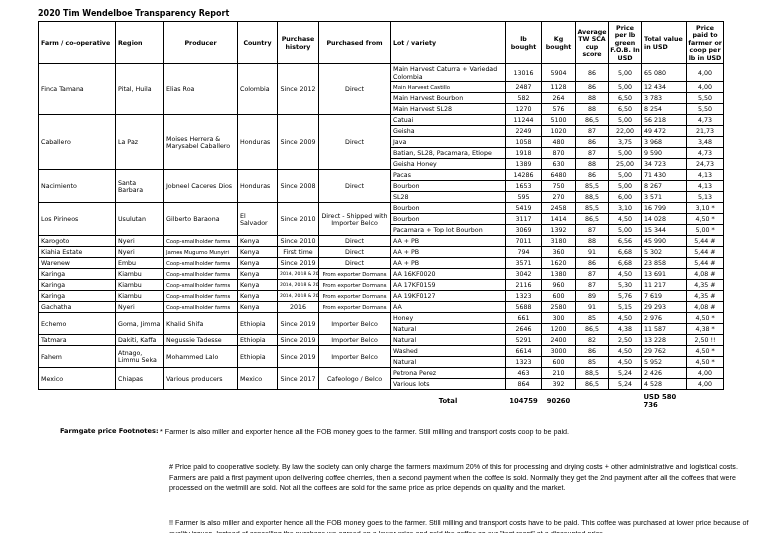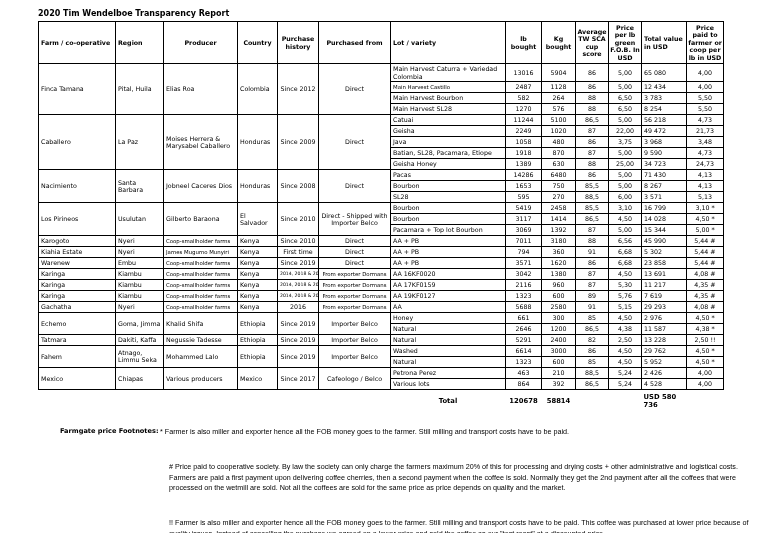--- a/index.html
+++ b/index.html
@@ -437,33 +437,33 @@
           <td class="ac">86,5</td>
           <td class="ac">5,24</td>
           <td class="al">4 528</td>
           <td class="ac">4,00</td>
         </tr>
       </tbody>
     <tbody>
       <tr class="total-row">
         <td colspan="6"></td>
         <td class="ac">Total</td>
-        <td class="ac">120678</td>
-        <td class="ac">58814</td>
+        <td class="ac">104759</td>
+        <td class="ac">90260</td>
         <td></td>
         <td></td>
         <td class="al">USD 580 736</td>
         <td></td>
       </tr>
     </tbody>
   </table>
 
 
   <div class="footnotes">
     <div class="fn-label">Farmgate price Footnotes:</div>
     <div class="fn-notes">
-      <p>* Farmer is also miller and exporter hence all the FOB money goes to the farmer. Still milling and transport costs have to be paid.</p>
+      <p>* Farmer is also miller and exporter hence all the FOB money goes to the farmer. Still milling and transport costs coop to be paid.</p>
       <p># Price paid to cooperative society. By law the society can only charge the farmers maximum 20% of this for processing and drying costs + other administrative and logistical costs. Farmers are paid a first payment upon delivering coffee cherries, then a second payment when the coffee is sold. Normally they get the 2nd payment after all the coffees that were processed on the wetmill are sold. Not all the coffees are sold for the same price as price depends on quality and the market.</p>
       <p>!! Farmer is also miller and exporter hence all the FOB money goes to the farmer. Still milling and transport costs have to be paid. This coffee was purchased at lower price because of quality issues. Instead of cancelling the purchase we agreed on a lower price and sold the coffee as our "test roast" at a discounted price.</p>
     </div>
   </div>
 
 </div>
 
 </body></html>

